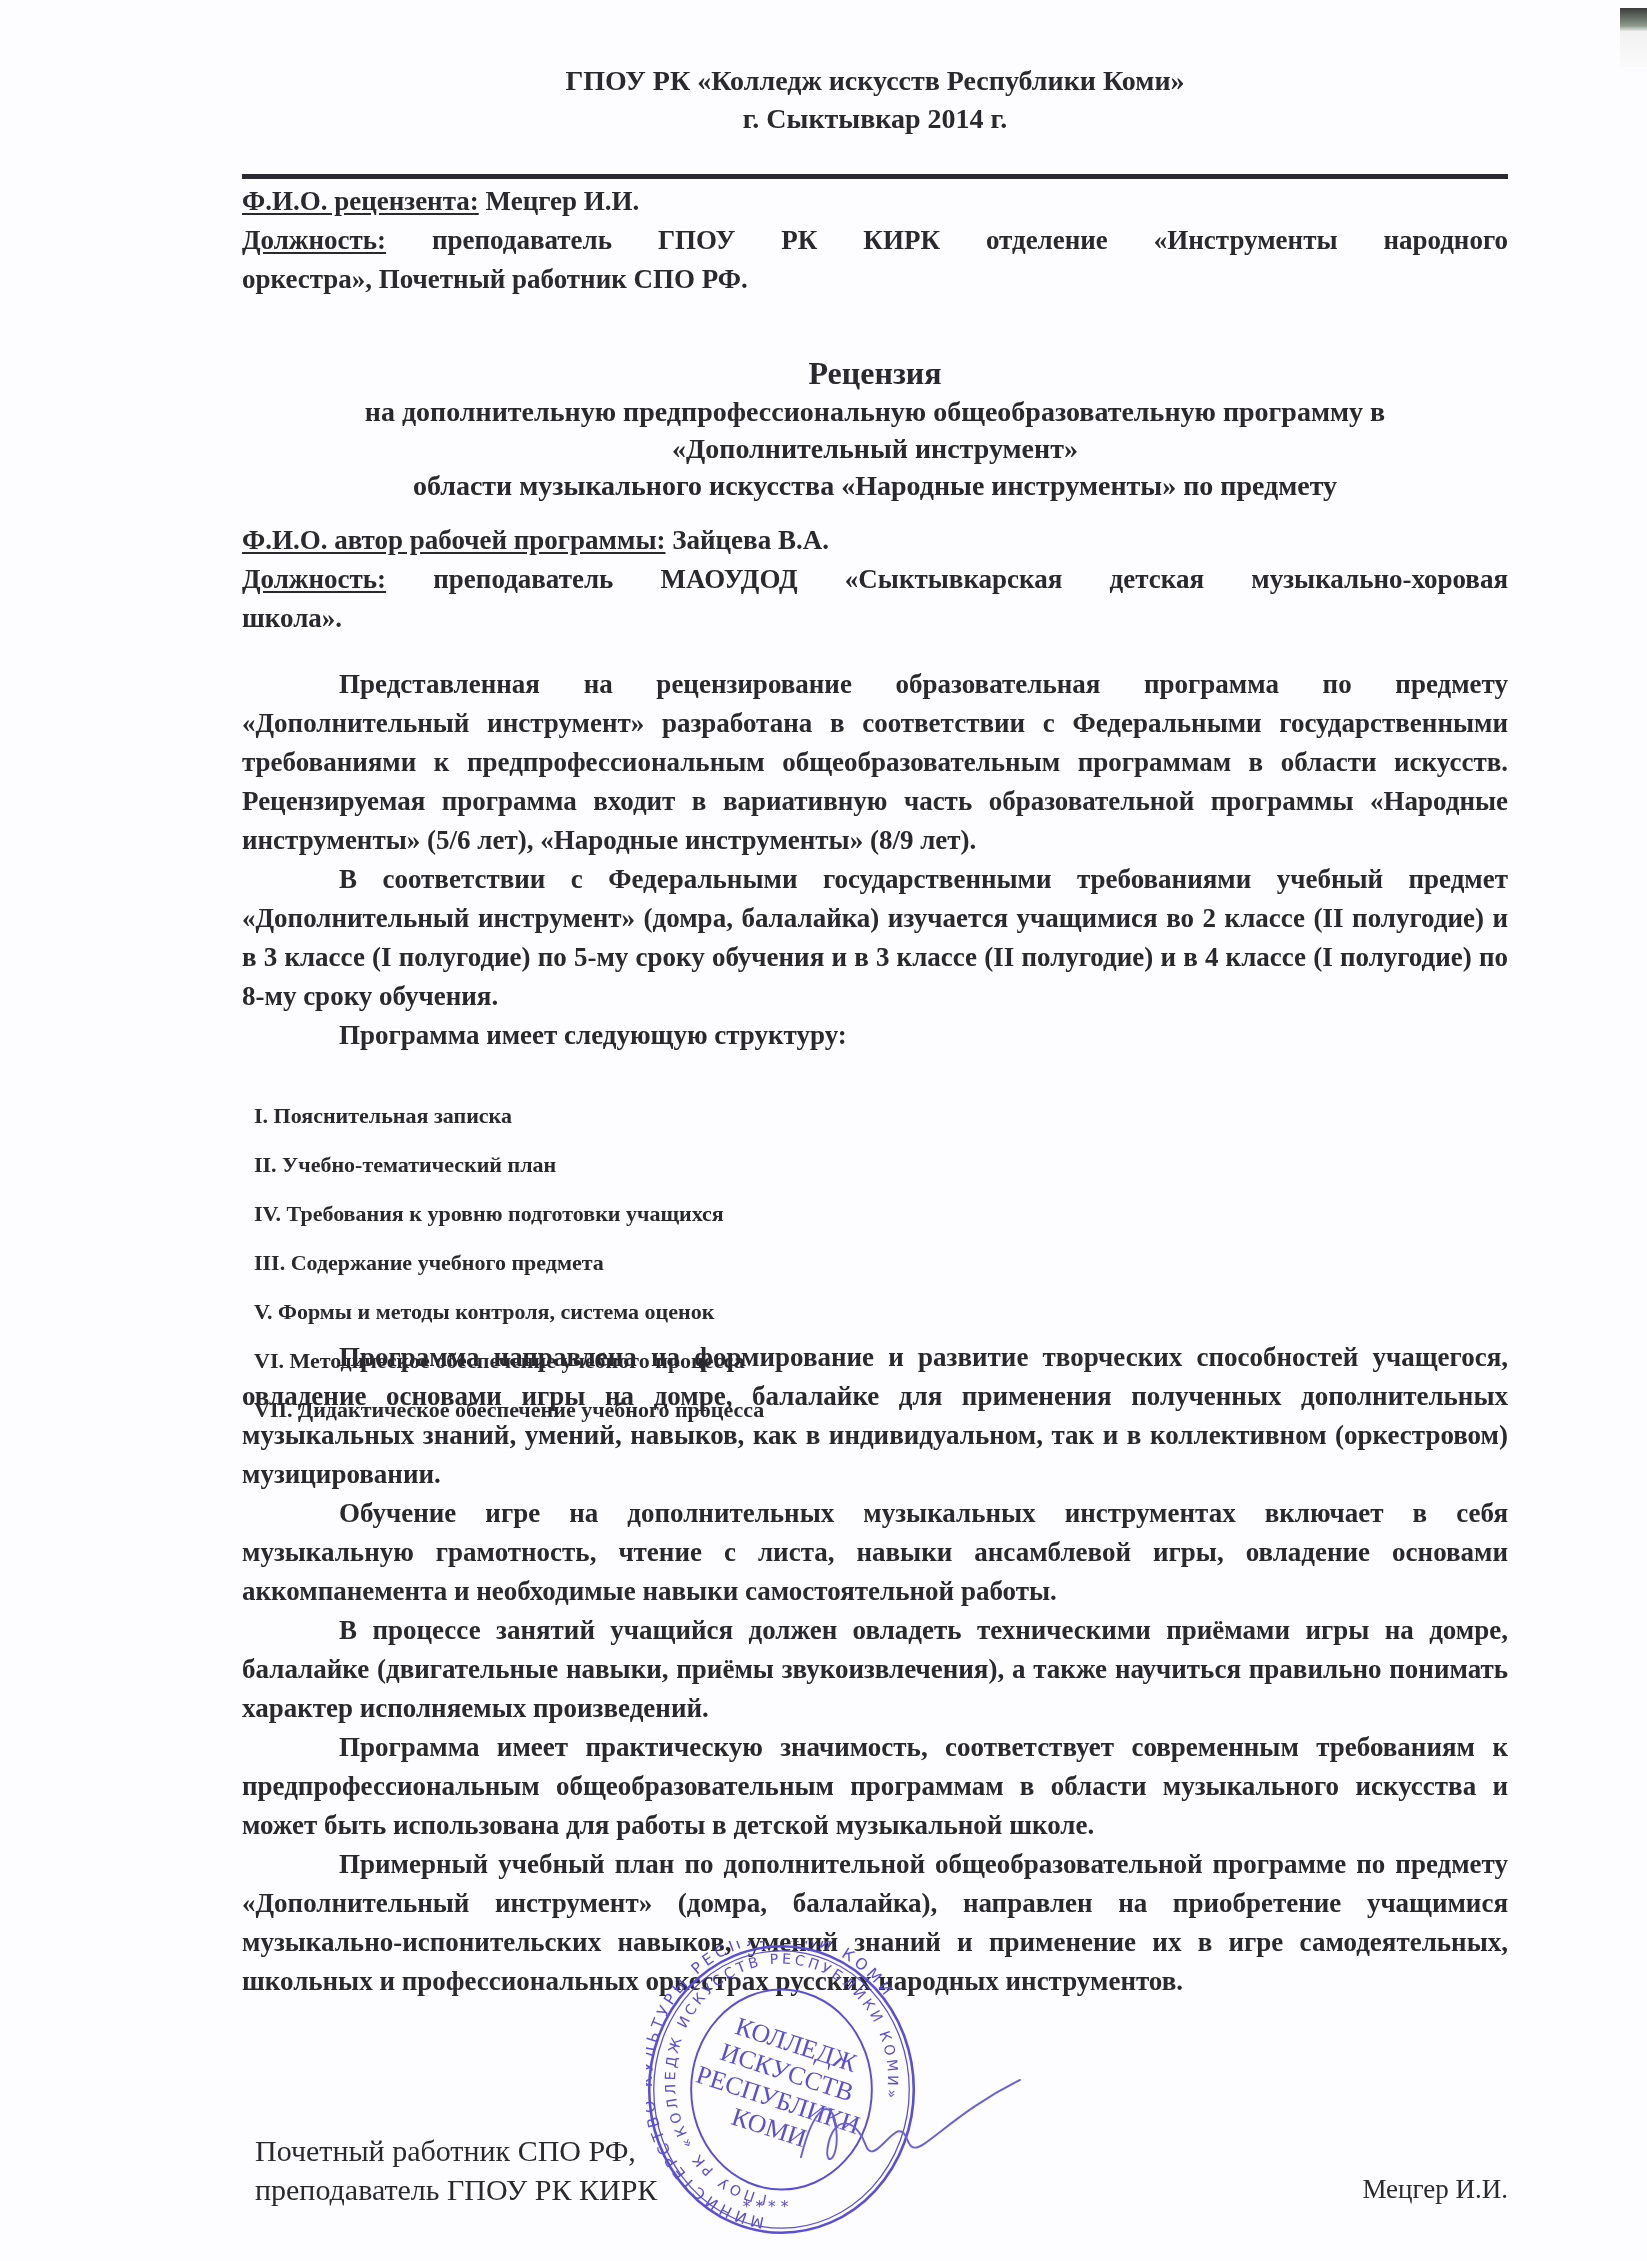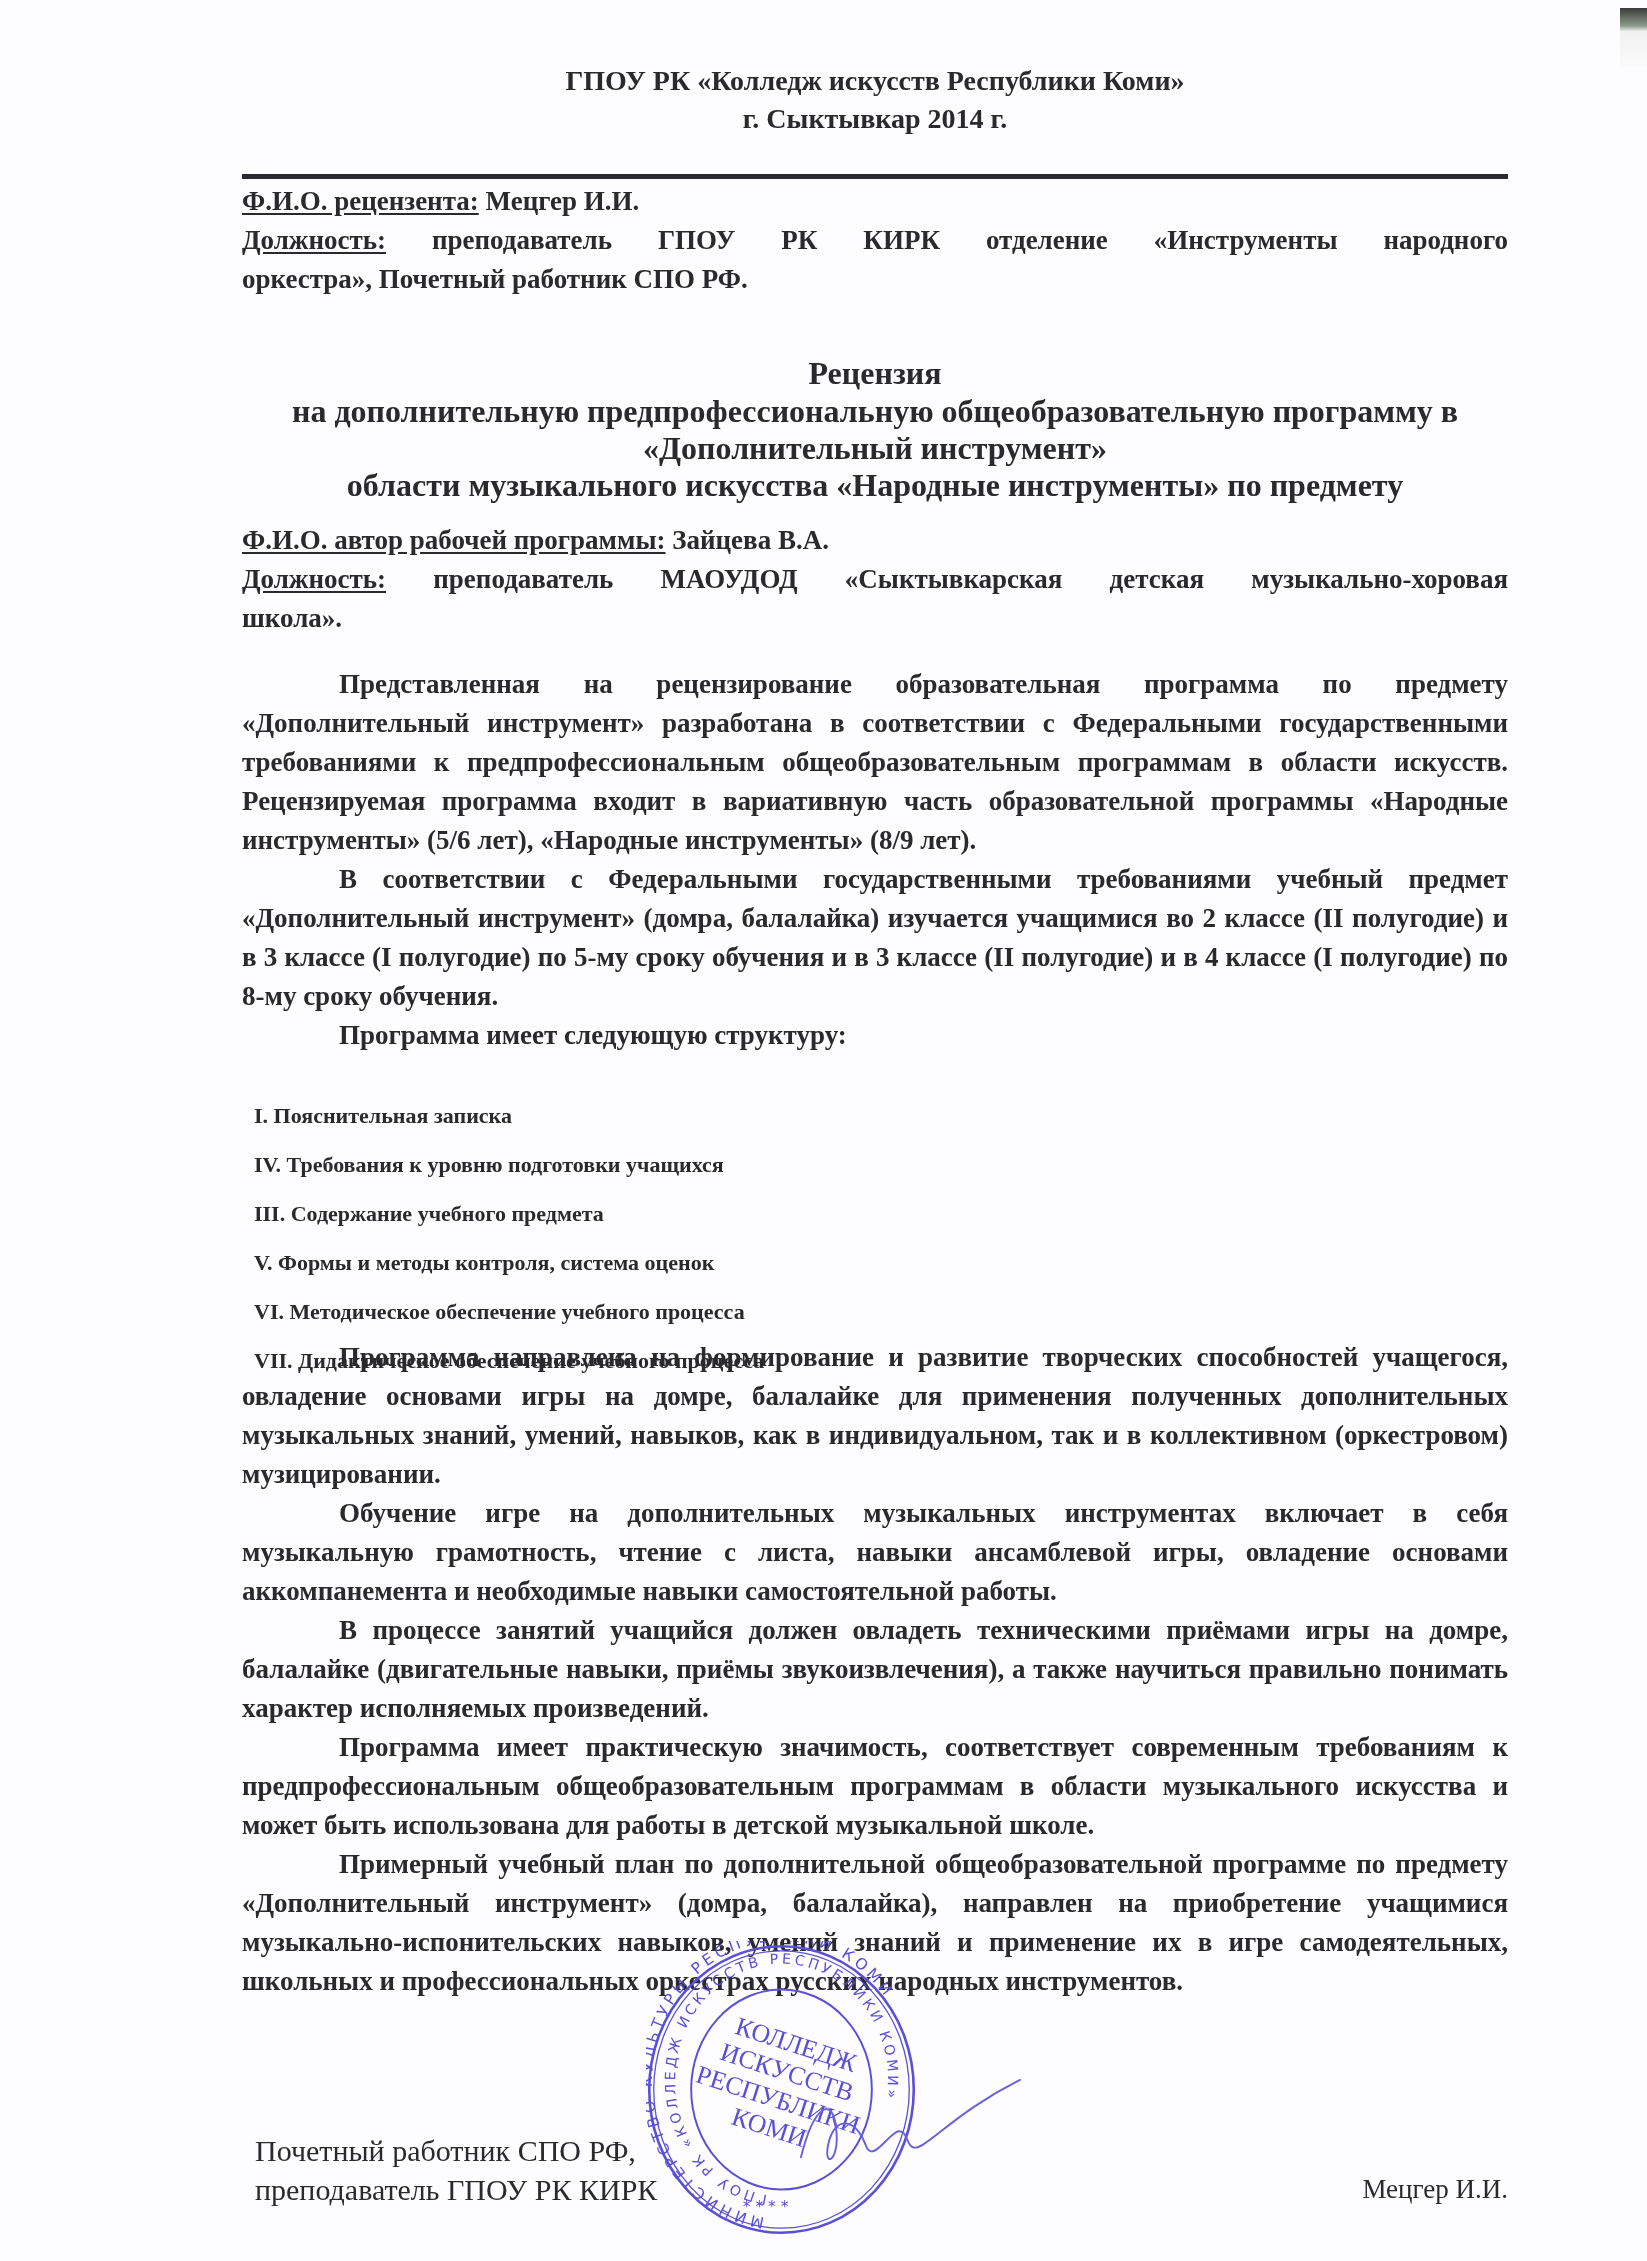--- a/index.html
+++ b/index.html
@@ -23,21 +23,21 @@
   .rule {
     position: absolute; left: 0; top: 174px; width: 1266px; height: 5.2px;
     background: #2b2a33;
   }
   .txt { font-size: 27px; line-height: 39px; text-align: justify; text-align-last: auto; }
   .ul { text-decoration: underline; text-underline-offset: 3.2px; }
   .block { position: absolute; left: 0; width: 1266px; font-weight: bold; }
   .just-line { display: block; text-align: justify; text-align-last: justify; }
   .center-bold { text-align: center; font-weight: bold; margin-top: 20px; }
   .title-main { font-size: 32px; line-height: 40px; }
-  .title-sub { font-size: 32px; line-height: 37px; }
+  .title-sub { font-size: 28px; line-height: 37px; }
   .para p { margin: 0; text-indent: 97px; }
   .list-item { margin: 12px; font-size: 22px; line-height: 37px; }
   .sig-left { position: absolute; left: 13px; top: 2131px; font-size: 30px; line-height: 39px; }
   .sig-right { position: absolute; right: 0; top: 2170px; font-size: 27px; line-height: 39px; }
   .stamp {
     position: absolute; left: 646px; top: 1941px; width: 271px; height: 297px;
   }
   .signature { position: absolute; left: 775px; top: 2067px; width: 271px; height: 116px; }
 </style>
 </head>
@@ -83,20 +83,21 @@
   </div>
 
   <div class="block txt para" style="top:665px;">
     <p>Представленная на рецензирование образовательная программа по предмету «Дополнительный инструмент» разработана в соответствии с Федеральными государственными требованиями к предпрофессиональным общеобразовательным программам в области искусств. Рецензируемая программа входит в вариативную часть образовательной программы «Народные инструменты» (5/6 лет), «Народные инструменты» (8/9 лет).</p>
     <p>В соответствии с Федеральными государственными требованиями учебный предмет «Дополнительный инструмент» (домра, балалайка) изучается учащимися во 2 классе (II полугодие) и в 3 классе (I полугодие) по 5-му сроку обучения и в 3 классе (II полугодие) и в 4 классе (I полугодие) по 8-му сроку обучения.</p>
     <p>Программа имеет следующую структуру:</p>
   </div>
 
   <div class="block" style="top:1085px;">
     <p class="list-item">I. Пояснительная записка</p>
+    <p class="list-item">II. Учебно-тематический план</p>
     <p class="list-item">IV. Требования к уровню подготовки учащихся</p>
     <p class="list-item">III. Содержание учебного предмета</p>
     <p class="list-item">V. Формы и методы контроля, система оценок</p>
     <p class="list-item">VI. Методическое обеспечение учебного процесса</p>
     <p class="list-item">VII. Дидактическое обеспечение учебного процесса</p>
   </div>
 
   <div class="block txt para" style="top:1338px;">
     <p>Программа направлена на формирование и развитие творческих способностей учащегося, овладение основами игры на домре, балалайке для применения полученных дополнительных музыкальных знаний, умений, навыков, как в индивидуальном, так и в коллективном (оркестровом) музицировании.</p>
     <p>Обучение игре на дополнительных музыкальных инструментах включает в себя музыкальную грамотность, чтение с листа, навыки ансамблевой игры, овладение основами аккомпанемента и необходимые навыки самостоятельной работы.</p>

